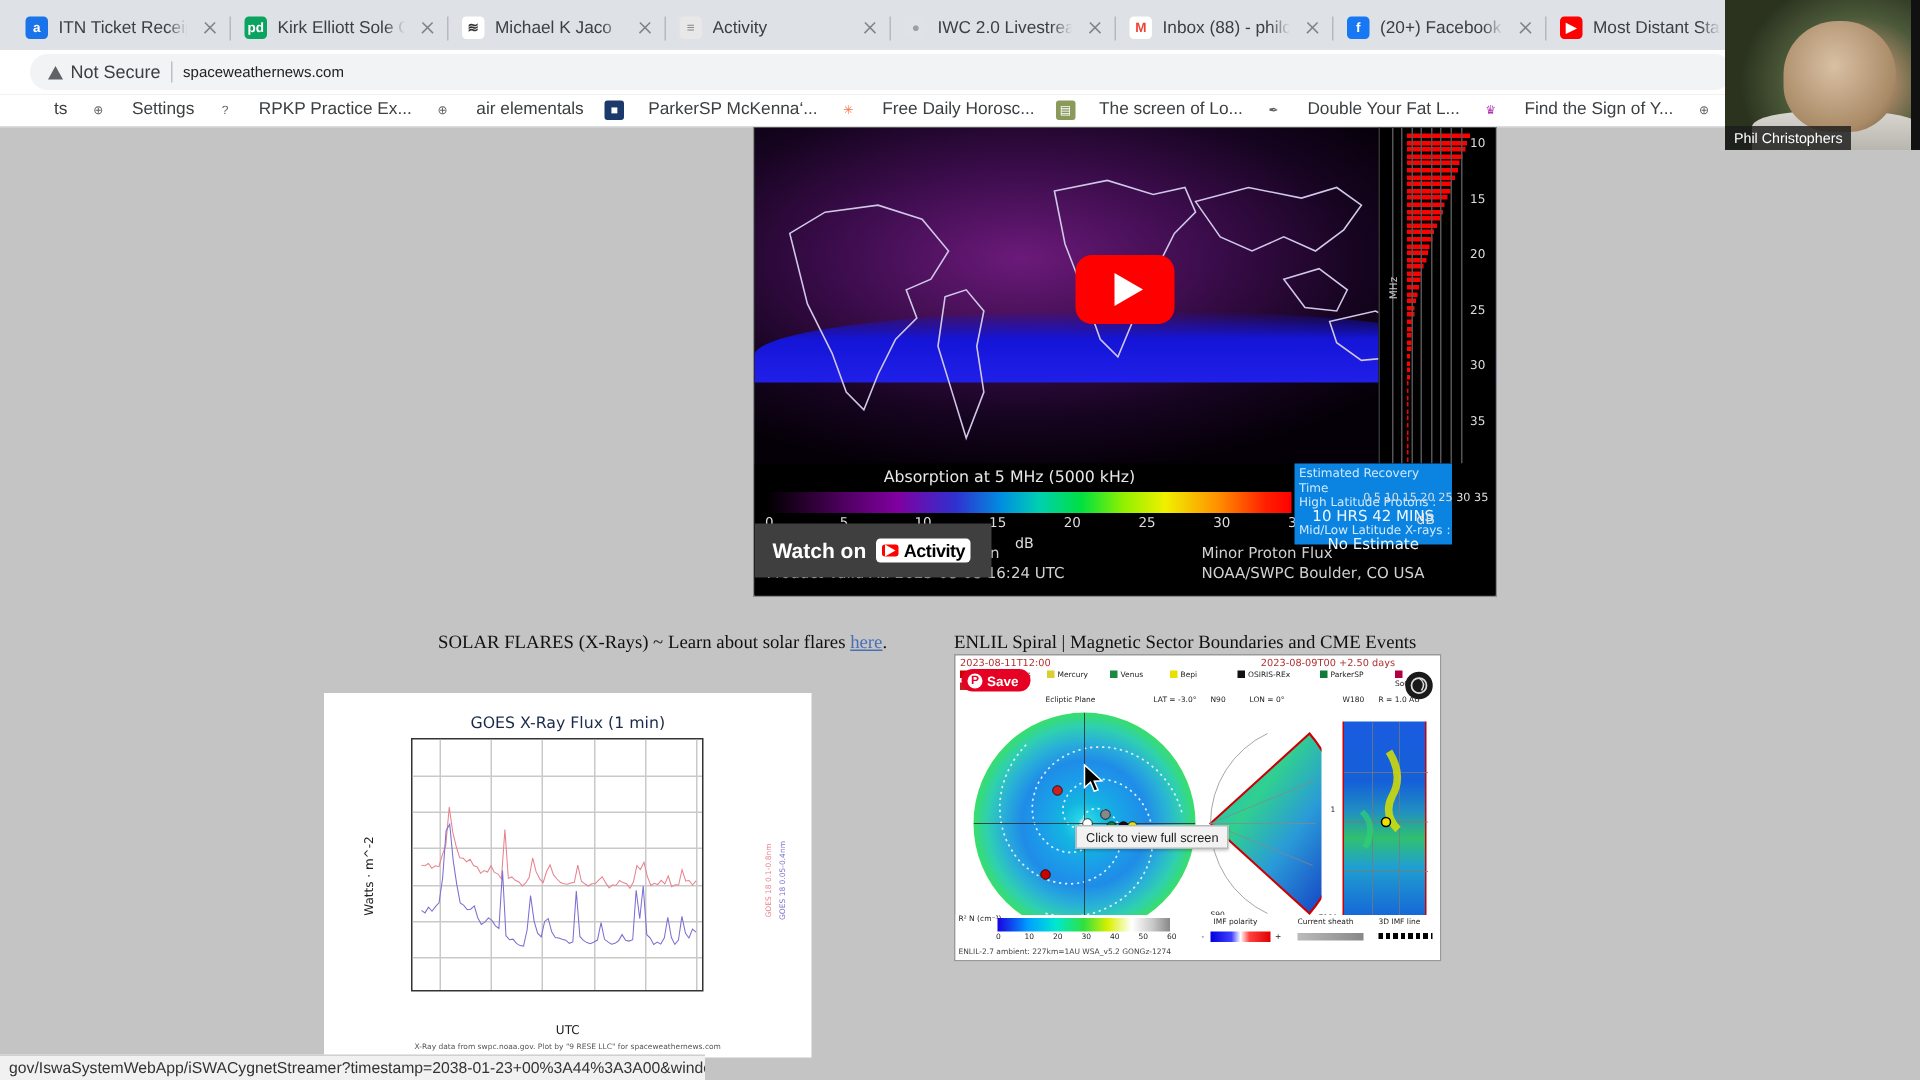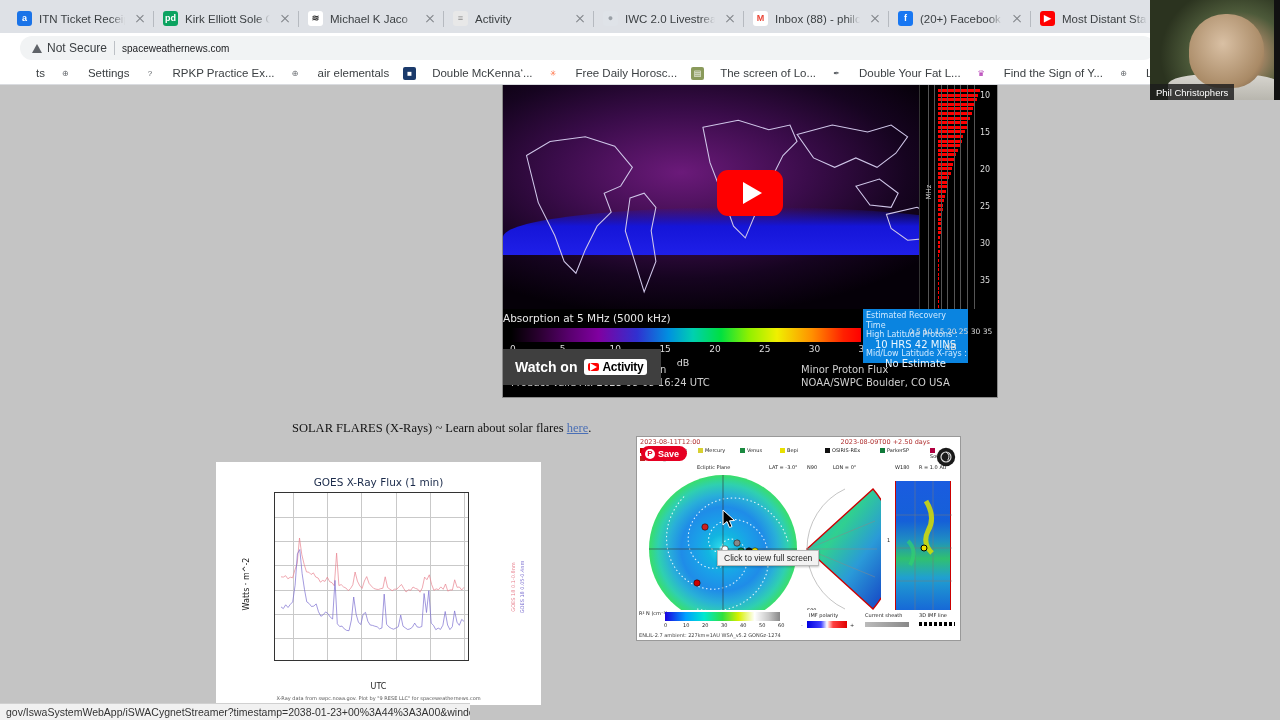--- a/index.html
+++ b/index.html
@@ -178,21 +178,21 @@
   .yt-mhz {
     position: absolute; left: 2px; top: 46%;
     transform: rotate(-90deg); color:#ccc; font-size:7px;
     font-family: "DejaVu Sans", sans-serif;
   }
   .yt-ylab { position:absolute; left: 60px; color:#ddd; font-size:8px; font-family:"DejaVu Sans", sans-serif;}
   .yt-footer {
     position: absolute; left: 0; right: 0; bottom: 0; height: 88px; background: #000;
   }
   .yt-cbar-title {
-    position:absolute; left: 0; width: 340px; top: 3px; text-align:left;
+    position:absolute; left: 0; width: 340px; top: 3px; text-align:center;
     color:#e8e8e8; font-size:10.5px; font-family:"DejaVu Sans", sans-serif;
   }
   .yt-cbar {
     position:absolute; left: 8px; top: 19px; width: 350px; height: 14px;
     background: linear-gradient(to right,#000 0%,#2a0030 8%,#5a0070 17%,#8000a0 25%,#3030d0 36%,#0090e0 45%,#00d0b0 52%,#00e040 60%,#90f000 68%,#f0f000 76%,#ff9000 86%,#ff2000 95%,#ff0000 100%);
   }
   .yt-cticks { position:absolute; left:0; top:35px; width:360px; height:12px; color:#ddd; font-size:9px; font-family:"DejaVu Sans", sans-serif;}
   .yt-cticks span { position:absolute; }
   .yt-db { position:absolute; left:0; width:360px; top:48px; text-align:center; color:#ddd; font-size:9.5px; font-family:"DejaVu Sans", sans-serif;}
   .yt-est {
@@ -485,21 +485,21 @@
       <div class="bm">
         <span class="bm-fav" style="background: rgb(255, 255, 255); color: rgb(95, 99, 104);">?</span>
         <span>RPKP Practice Ex...</span>
       </div>
       <div class="bm">
         <span class="bm-fav" style="background: rgb(255, 255, 255); color: rgb(95, 99, 104);">⊕</span>
         <span>air elementals</span>
       </div>
       <div class="bm">
         <span class="bm-fav" style="background: rgb(27, 58, 107); color: rgb(255, 255, 255);">■</span>
-        <span>Double McKenna‘...</span>
+        <span>ParkerSP McKenna‘...</span>
       </div>
       <div class="bm">
         <span class="bm-fav" style="background: rgb(255, 255, 255); color: rgb(255, 112, 67);">✳</span>
         <span>Free Daily Horosc...</span>
       </div>
       <div class="bm">
         <span class="bm-fav" style="background: rgb(138, 154, 91); color: rgb(255, 255, 255);">▤</span>
         <span>The screen of Lo...</span>
       </div>
       <div class="bm">
@@ -653,20 +653,21 @@
               </span>
             <span class="txt">Activity</span>
           </span>
         </div>
       </div>
     </div>
 
     <div class="sec-label" style="left:292px; top:336px;">
       <span>SOLAR FLARES (X-Rays) ~ Learn about solar flares </span><a href="#">here</a><span>.</span>
     </div>
+    <div class="sec-label" style="left:636px; top:336px;">ENLIL Spiral | Magnetic Sector Boundaries and CME Events</div>
 
     <div class="goes-card">
       <div class="goes-title">GOES X-Ray Flux (1 min)</div>
       <div class="goes-ylabel">Watts · m^-2</div>
       <div class="goes-plot" id="goesplot">
           <div class="gl-h" style="top: 24.1429px;"></div>
           <div class="gl-h" style="top: 48.2857px;"></div>
           <div class="gl-h" style="top: 72.4286px;"></div>
           <div class="gl-h" style="top: 96.5714px;"></div>
           <div class="gl-h" style="top: 120.714px;"></div>

